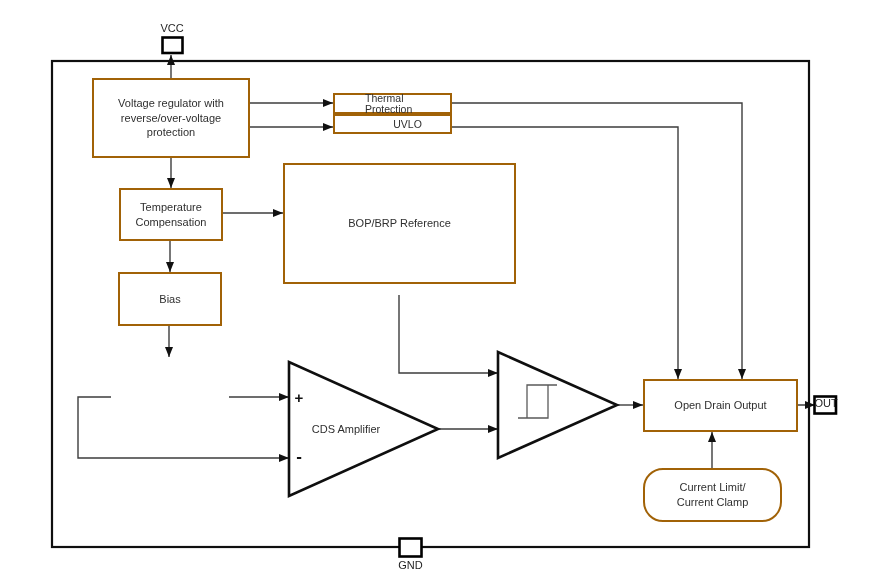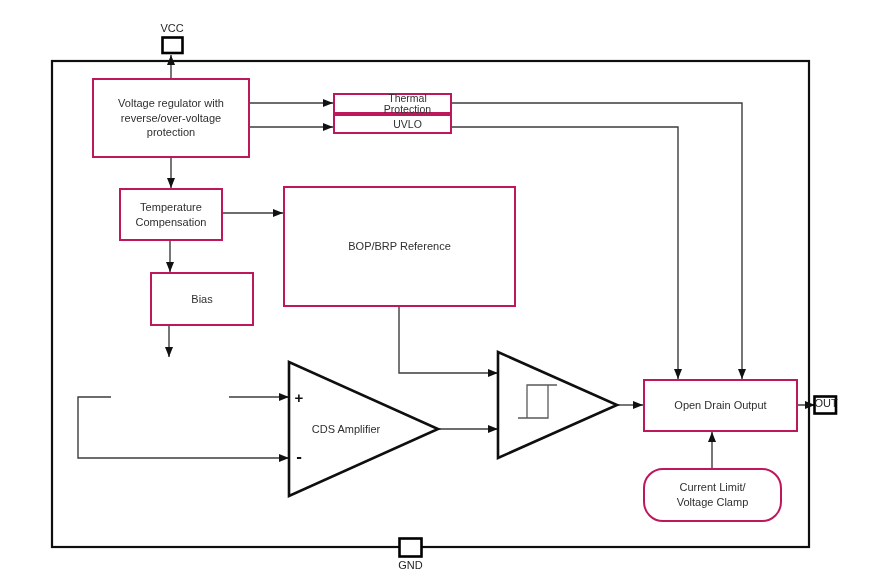--- a/index.html
+++ b/index.html
@@ -3,22 +3,22 @@
 <meta charset="utf-8">
 <style>
   html,body{margin:0;padding:0;background:#ffffff;}
   .canvas{
     position:relative;width:885px;height:583px;background:#ffffff;
     font-family:"Liberation Sans", sans-serif;color:#2f2f2f;overflow:hidden;
   }
   .layer{position:absolute;left:0;top:0;}
   .block{
     position:absolute;box-sizing:border-box;background:#ffffff;
-    border:2px solid #be185d;display:flex;flex-direction:column;
-    align-items:center;justify-content:center;text-align:center;
+    border:2px solid #a16207;display:flex;flex-direction:column;
+    align-items:center;justify-content:center;text-align:left;
     font-size:11px;line-height:1.32;color:#2f2f2f;
   }
   .block.thin{border-width:2px;font-size:10.5px;line-height:1;padding-left:30px;}
   .freelabel{
     position:absolute;box-sizing:border-box;display:flex;
     align-items:center;justify-content:center;text-align:right;
     font-size:11px;color:#2f2f2f;background:transparent;
   }
   .pinlabel{font-size:11px;color:#1f1f1f;}
   .sign{font-weight:700;color:#111;}
@@ -77,30 +77,30 @@
 
   <div class="block thin" style="left:333px;top:93px;width:119px;height:21px;">Thermal Protection</div>
 
   <div class="block thin" style="left:333px;top:114px;width:119px;height:20px;">UVLO</div>
 
   <div class="block" style="left:119px;top:188px;width:104px;height:53px;">
     <span>Temperature</span>
     <span>Compensation</span>
   </div>
 
-  <div class="block" style="left:283px;top:186px;width:233px;height:121px;">BOP/BRP Reference</div>
+  <div class="block" style="left:283px;top:163px;width:233px;height:121px;">BOP/BRP Reference</div>
 
-  <div class="block" style="left:118px;top:272px;width:104px;height:54px;margin-left:32px;">Bias</div>
+  <div class="block" style="left:118px;top:272px;width:104px;height:54px;">Bias</div>
 
 
   <div class="block" style="left:643px;top:379px;width:155px;height:53px;">Open Drain Output</div>
 
   <div class="block" style="left:643px;top:468px;width:139px;height:54px;border-radius:20px;">
     <span>Current Limit/</span>
-    <span>Voltage Clamp</span>
+    <span>Current Clamp</span>
   </div>
 
   <div class="freelabel" style="left:294px;top:421px;width:104px;height:15px;">CDS Amplifier</div>
   <div class="freelabel sign" style="left:291px;top:389px;width:16px;height:16px;font-size:15px;">+</div>
   <div class="freelabel sign" style="left:291px;top:448px;width:16px;height:18px;font-size:17px;">-</div>
 
   <div class="freelabel pinlabel" style="left:152px;top:21px;width:40px;height:13px;">VCC</div>
   <div class="freelabel pinlabel" style="left:806px;top:396px;width:40px;height:13px;">OUT</div>
   <div class="freelabel pinlabel" style="left:390px;top:558px;width:41px;height:13px;">GND</div>
 

